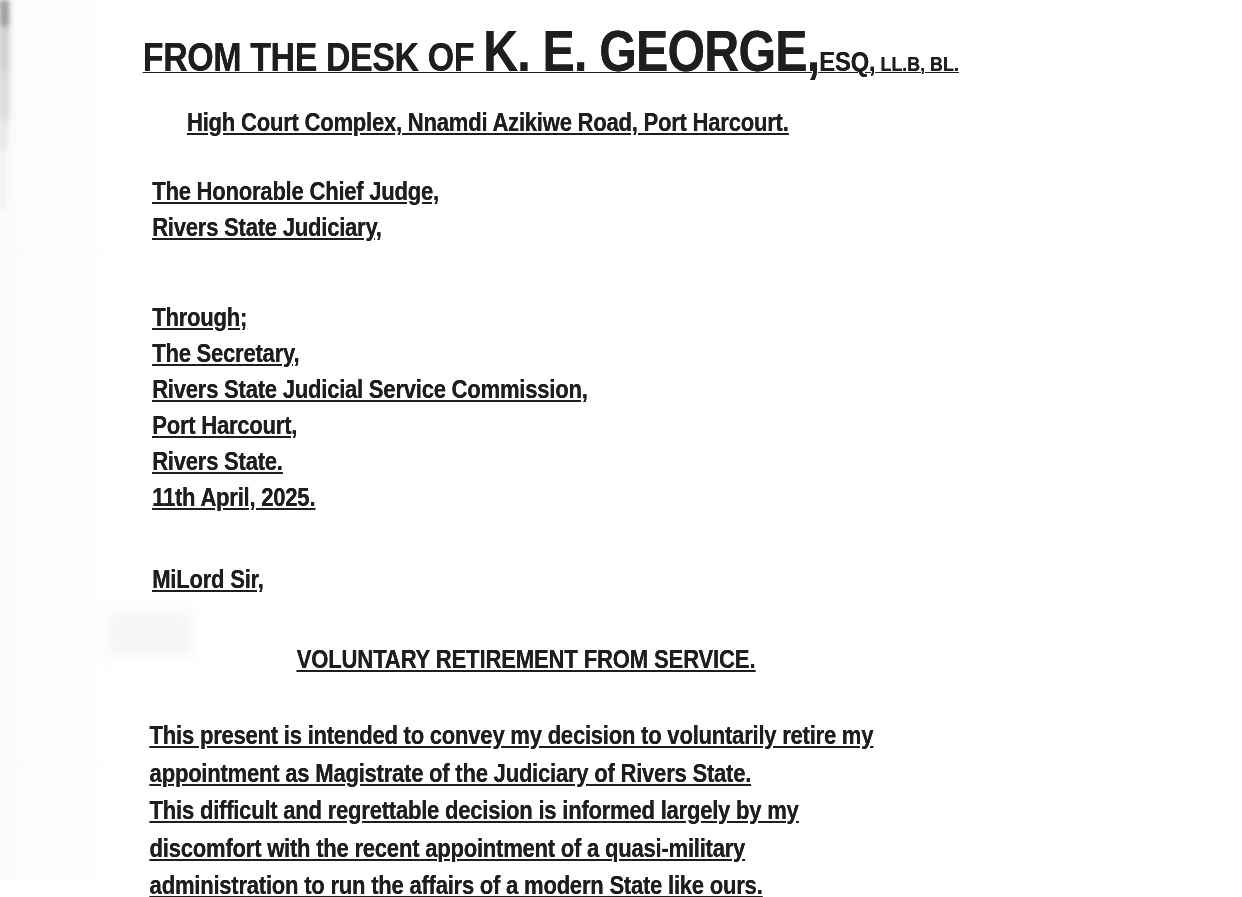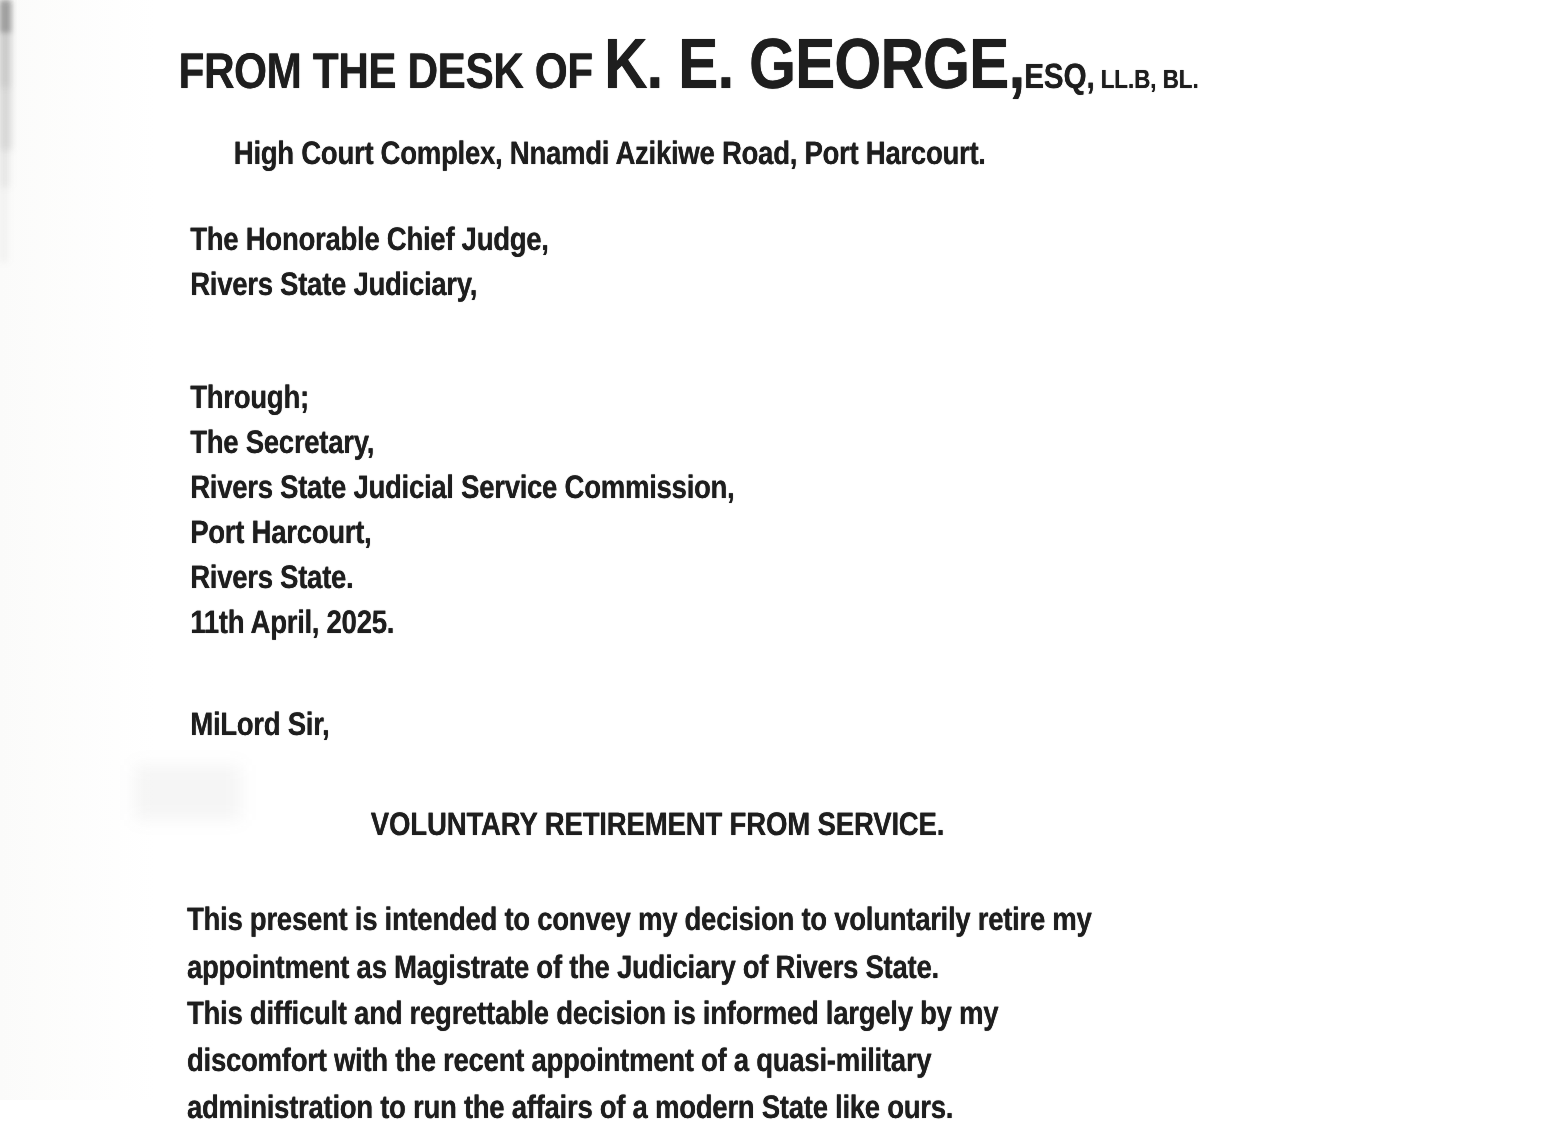--- a/index.html
+++ b/index.html
@@ -12,20 +12,21 @@
     height: 897px;
     overflow: hidden;
     font-family: "Liberation Sans", "DejaVu Sans", sans-serif;
   }
   .page {
     position: relative;
     width: 1242px;
     height: 880px;
     background: linear-gradient(90deg, #fbfbfa 0%, #ffffff 10%);
     color: var(--ink, #1e1e1e);
+    text-decoration: underline;
   }
   
   .scalex {
     width: 1461px;
     transform: scaleX(0.85);
     transform-origin: top left;
   }
   .letter {
     padding-top: 20px;
     font-weight: 700;

